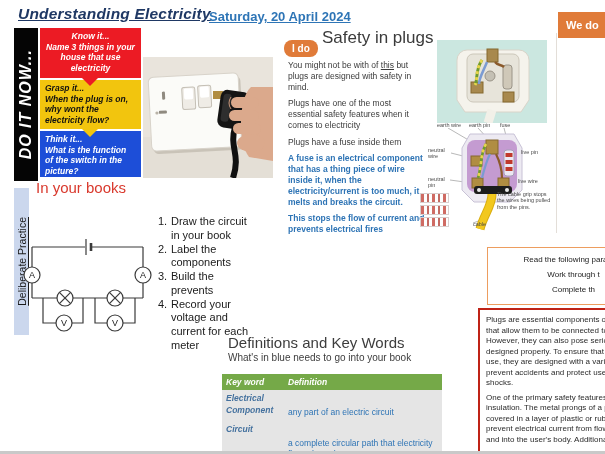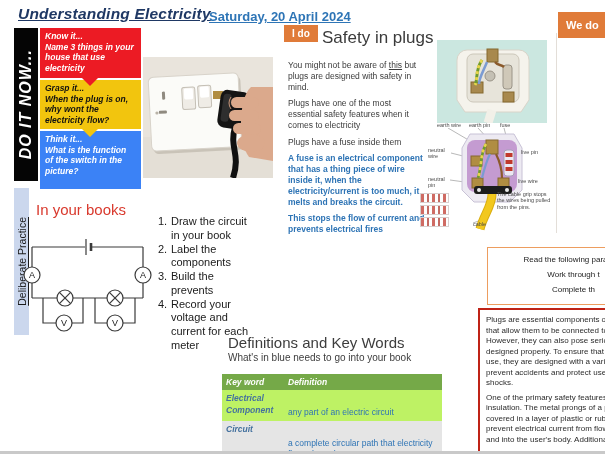--- a/index.html
+++ b/index.html
@@ -14,47 +14,47 @@
            color:#2e75b6; text-decoration:underline;padding-left:17px; }
 
   
   #doitnow-bar { position:absolute; left:14px; top:28px; width:24px; height:153px; background:#050505;
                  display:flex; align-items:center; justify-content:center; }
   #doitnow-bar span { writing-mode:vertical-rl; transform:rotate(180deg); color:#fff; font-size:16px;
                  font-weight:bold; font-style:italic; letter-spacing:1px; white-space:nowrap; }
   .task-box { position:absolute; left:40px; width:101px; padding:3px 5px; font-size:8.5px;
               font-style:italic; font-weight:bold; line-height:1.25; }
   .task-box .h { display:block; }
-  #box-know  { top:28px;  height:50px; background:#ec1b24; color:#fff; }
+  #box-know  { top:28px;  height:50px; background:#ec1b24; color:#fff;text-align:center; }
   #box-grasp { top:80px;  height:49px; background:#f2c50e; color:#111; }
-  #box-think { top:131px; height:58px; background:#3b82f6; color:#fff; }
+  #box-think { top:131px; height:46px; background:#1d4ed8; color:#fff; }
   .notch { position:absolute; width:0; height:0; border-left:8px solid transparent;
            border-right:8px solid transparent; z-index:3; }
   #notch1 { left:82px; top:78px;  border-top:8px solid #ec1b24; }
   #notch2 { left:82px; top:129px; border-top:8px solid #f2c50e; }
 
   
   #socket-photo { position:absolute; left:143px; top:57px; width:130px; height:121px; }
 
   
-  #iyb { position:absolute; left:36px; top:201px; font-size:15px; color:#d9392d;text-align:right; }
+  #iyb { position:absolute; left:36px; top:179px; font-size:15px; color:#d9392d;text-align:right; }
   #delib { position:absolute; left:14px; top:188px; width:15px; height:147px; background:#cbd7ed;
            display:flex; align-items:center; justify-content:center; }
   #delib span { writing-mode:vertical-rl; transform:rotate(180deg); font-size:10.5px; color:#1a1a1a;
            text-decoration:underline; white-space:nowrap; }
 
   
   #circuit { position:absolute; left:22px; top:237px; }
   #steps { position:absolute; left:158px; top:215px; width:92px; font-size:11px; color:#1a1a1a; line-height:1.25; }
   .step { display:flex; }
   .step .n { flex:0 0 13px; }
 
   
-  #ido-badge { position:absolute; left:284px; top:25px; background:#e07b39; color:#fff; font-size:10px;
-               font-weight:bold; padding:3px 8px; }
+  #ido-badge { position:absolute; left:284px; top:40px; background:#e07b39; color:#fff; font-size:10px;
+               font-weight:bold; padding:3px 8px;border-radius:8px; }
   #safety-title { position:absolute; left:322px; top:28px; font-size:17px; color:#3b3b3b; }
   #ido-text { position:absolute; left:288px; top:60px; width:138px; font-size:8.5px; color:#3c3c3c;
               line-height:1.27; }
   #ido-text p { margin-bottom:6px; }
   #ido-text p.blue { color:#2e74b5; font-weight:bold; }
   #ido-text .u { text-decoration:underline; }
 
   
   #plug-panel { position:absolute; left:430px; top:33px; width:127px; height:200px;
                 border-right:1px solid #e3ded8; }
@@ -90,21 +90,21 @@
                  overflow:hidden; }
   #passage-box div { white-space:nowrap; line-height:10.5px; min-height:4px; }
 
   
   #def-title { position:absolute; left:228px; top:334px; font-size:15px; color:#3d3d3d; }
   #def-sub   { position:absolute; left:228px; top:352px; font-size:10px; color:#3d3d3d;text-align:center; }
   #kw-table { position:absolute; left:222px; top:374px; width:220px; font-size:8.5px; border-collapse:collapse; }
   #kw-table .row { display:grid; grid-template-columns:62px 158px; }
   #kw-table .cell { padding:3px 4px; }
   #kw-table .head { background:#75a948; color:#fff; font-weight:bold; font-style:italic; height:16px; }
-  #kw-table .r1 { background:#bef264; }
+  #kw-table .r1 { background:#e5e5e5; }
   #kw-table .r2 { background:#e5e5e5; }
   .kw  { color:#44719e; font-weight:bold; font-style:italic; line-height:1.4; }
   .def { color:#2e74b5; line-height:1.3; display:flex; align-items:center;margin-top:14px; }
 </style>
 </head>
 <body>
 
 <div id="slide">
 
   <div id="title">Understanding Electricity</div>
@@ -212,21 +212,21 @@
     </div>
     <div class="step">
       <span class="n">4.</span>
       <span>Record your voltage and current for each meter</span>
     </div>
   </div>
 
   <div id="ido-badge">I do</div>
   <div id="safety-title">Safety in plugs</div>
   <div id="ido-text">
-    <p><span>You might not be aware of </span><span class="u">this</span><span> but plugs are designed with safety in mind.</span></p>
+    <p><span>You might not be with of </span><span class="u">this</span><span> but plugs are designed with safety in mind.</span></p>
     <p>Plugs have one of the most essential safety features when it comes to electricity</p>
     <p>Plugs have a fuse inside them</p>
     <p class="blue">A fuse is an electrical component that has a thing piece of wire inside it, when the electricity/current is too much, it melts and breaks the circuit.</p>
     <p class="blue">This stops the flow of current and prevents electrical fires</p>
   </div>
 
   <div id="plug-panel"></div>
 
   <svg id="plug-photo" width="110" height="83" viewBox="0 0 110 83">
     <rect width="110" height="83" fill="#cbe7e0"></rect>

